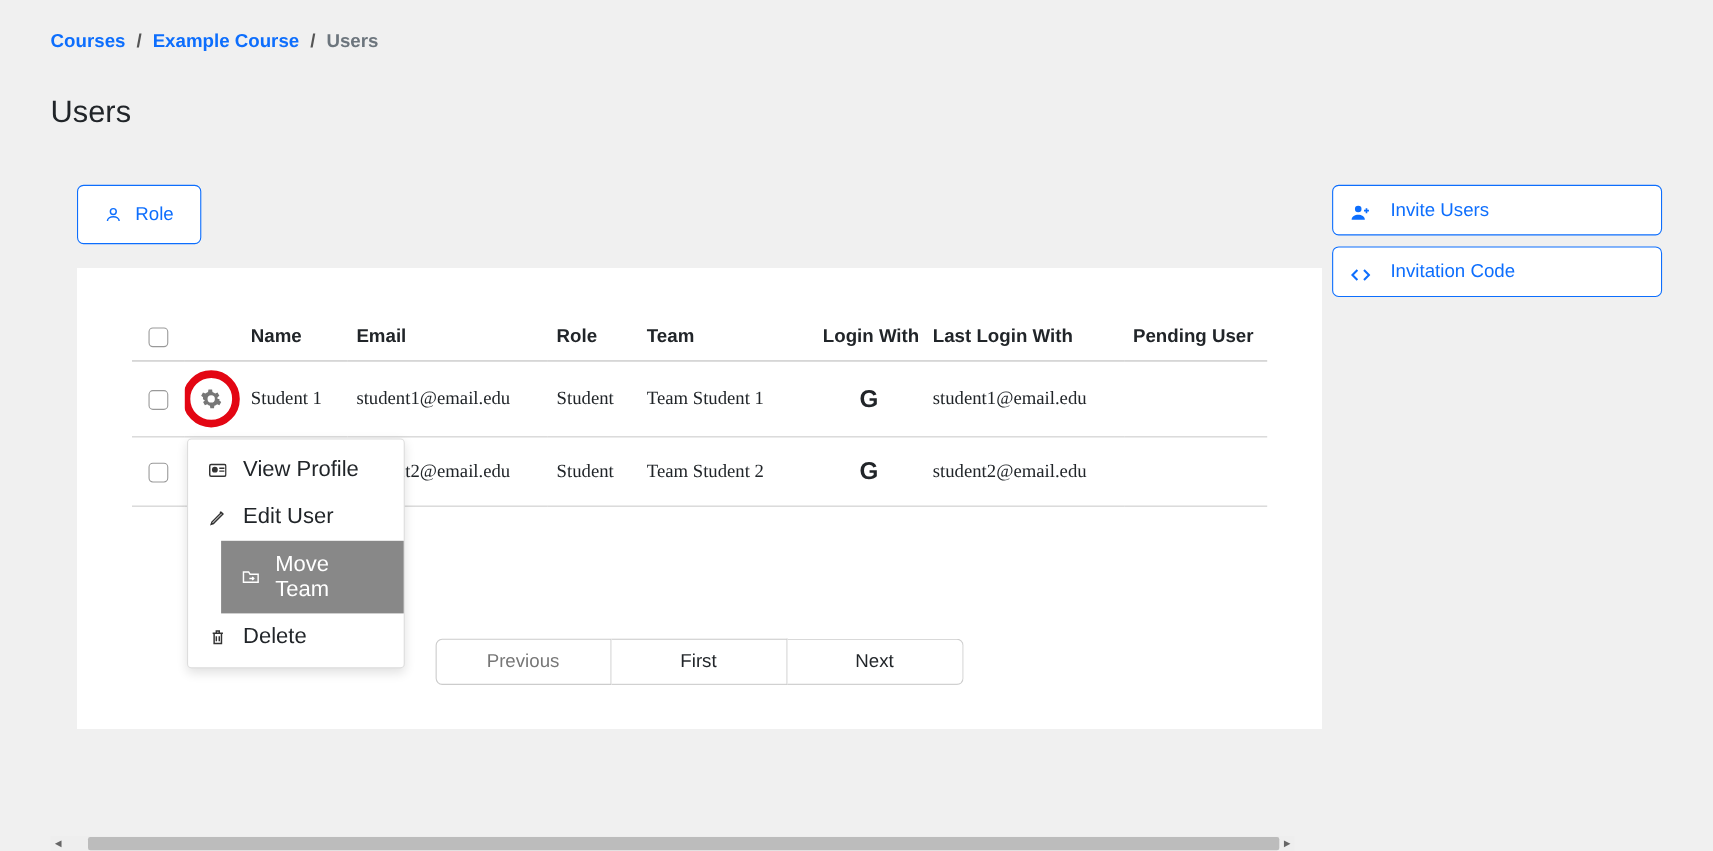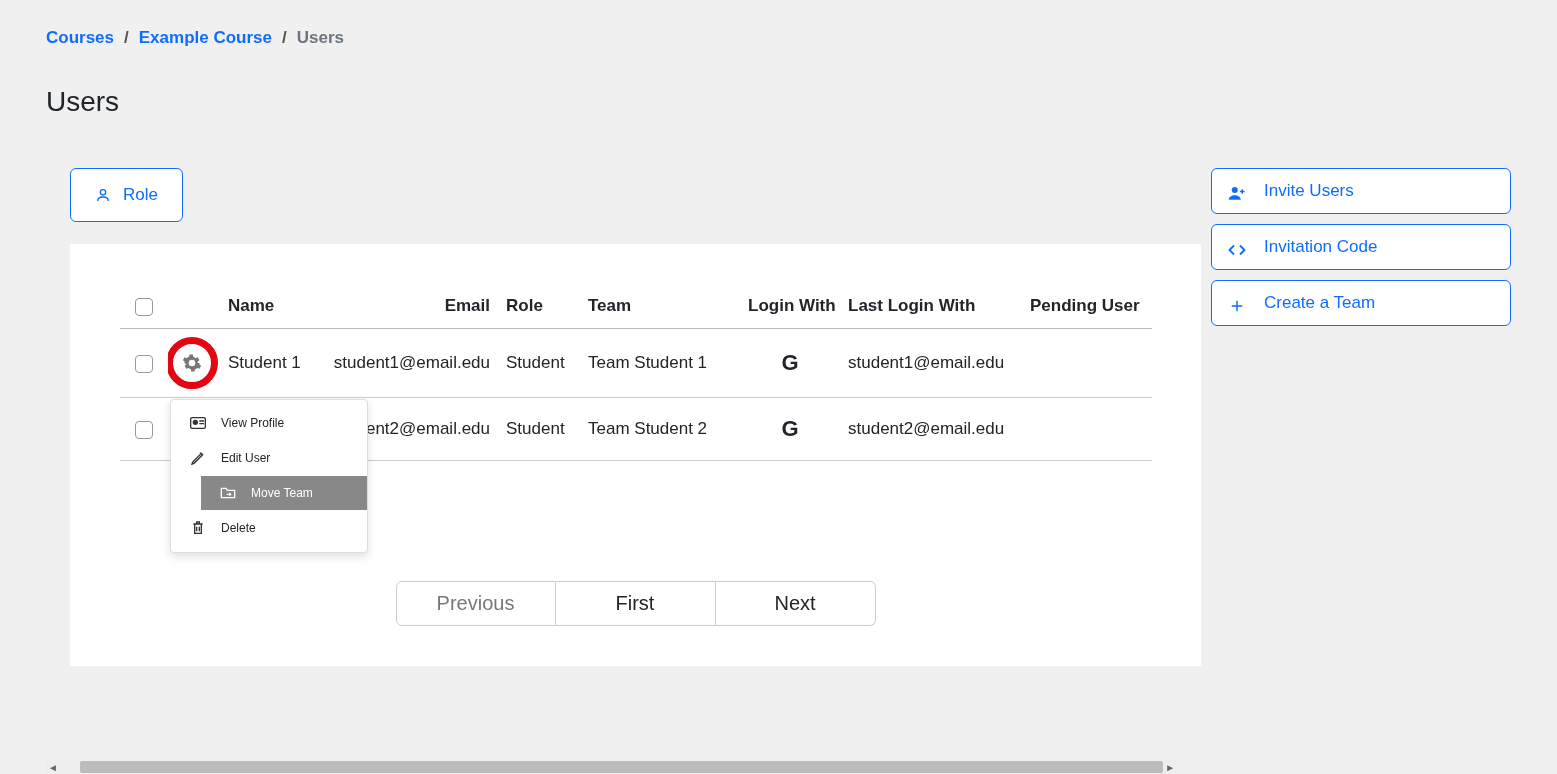--- a/index.html
+++ b/index.html
@@ -106,25 +106,26 @@
       border-bottom: 1px solid #bbb;
       white-space: nowrap;
     }
     td {
       font-size: 17px;
       padding: 18px 8px;
       border-bottom: 1px solid #ccc;
       white-space: nowrap;
       overflow: hidden;
       text-overflow: ellipsis;
+      font-family: Liberation Serif, serif;
     }
     .col-check { width: 48px; text-align: center; }
     .col-gear  { width: 52px; }
     .col-name  { width: 96px; }
-    .col-email { width: 182px; text-align: right; }
+    .col-email { width: 182px; }
     .col-role  { width: 82px; }
     .col-team  { width: 160px; }
     .col-login { width: 100px; text-align: center; }
     .col-last  { width: 182px; }
     .col-pend  { width: 130px; }
     .chk {
       width: 18px; height: 18px;
       border: 1px solid #999;
       border-radius: 4px;
       display: inline-block;
@@ -158,21 +159,21 @@
     }
     .pagination {
       display: flex;
       justify-content: center;
       margin-top: 120px;
       margin-bottom: 20px;
     }
     .pagination button {
       border: 1px solid #ccc;
       background: #fff;
-      font-size: 20px;
+      font-size: 17px;
       padding: 10px 0;
       width: 160px;
       cursor: pointer;
       color: #777;
     }
     .pagination button.active { color: #212529; }
     .pagination button:first-child { border-radius: 6px 0 0 6px; }
     .pagination button:last-child { border-radius: 0 6px 6px 0; }
     .pagination button + button { border-left: none; }
     .dropdown {
@@ -185,21 +186,21 @@
       border-radius: 4px;
       box-shadow: 0 4px 10px rgba(0,0,0,0.12);
       z-index: 100;
       padding: 6px 0;
     }
     .dropdown-item {
       display: flex;
       align-items: center;
       gap: 14px;
       padding: 10px 18px;
-      font-size: 12px;
+      font-size: 20px;
       cursor: pointer;
       color: #212529;
     }
     .dropdown-item.selected {
       background: #888;
       color: #ffffff;
       margin-left: 30px;
     }
     .dropdown-item .di-icon {
       width: 18px;
@@ -372,28 +373,20 @@
         <span>Invite Users</span>
       </button>
       <button class="action-btn">
         <span class="icon">
           <svg width="18" height="14" viewBox="0 0 24 18" fill="none" stroke="#0d6efd" stroke-width="2.5">
             <path d="M8 3L2 9l6 6M16 3l6 6-6 6"></path>
           </svg>
         </span>
         <span>Invitation Code</span>
       </button>
-      <button class="action-btn">
-        <span class="icon">
-          <svg width="14" height="14" viewBox="0 0 24 24" fill="none" stroke="#0d6efd" stroke-width="2.5">
-            <path d="M12 3v18M3 12h18"></path>
-          </svg>
-        </span>
-        <span>Create a Team</span>
-      </button>
     </div>
   </div>
 </div>
 
 <div class="hscroll">
   <span class="arrow">◄</span>
   <div class="thumb"></div>
   <span class="arrow">►</span>
 </div>
 

